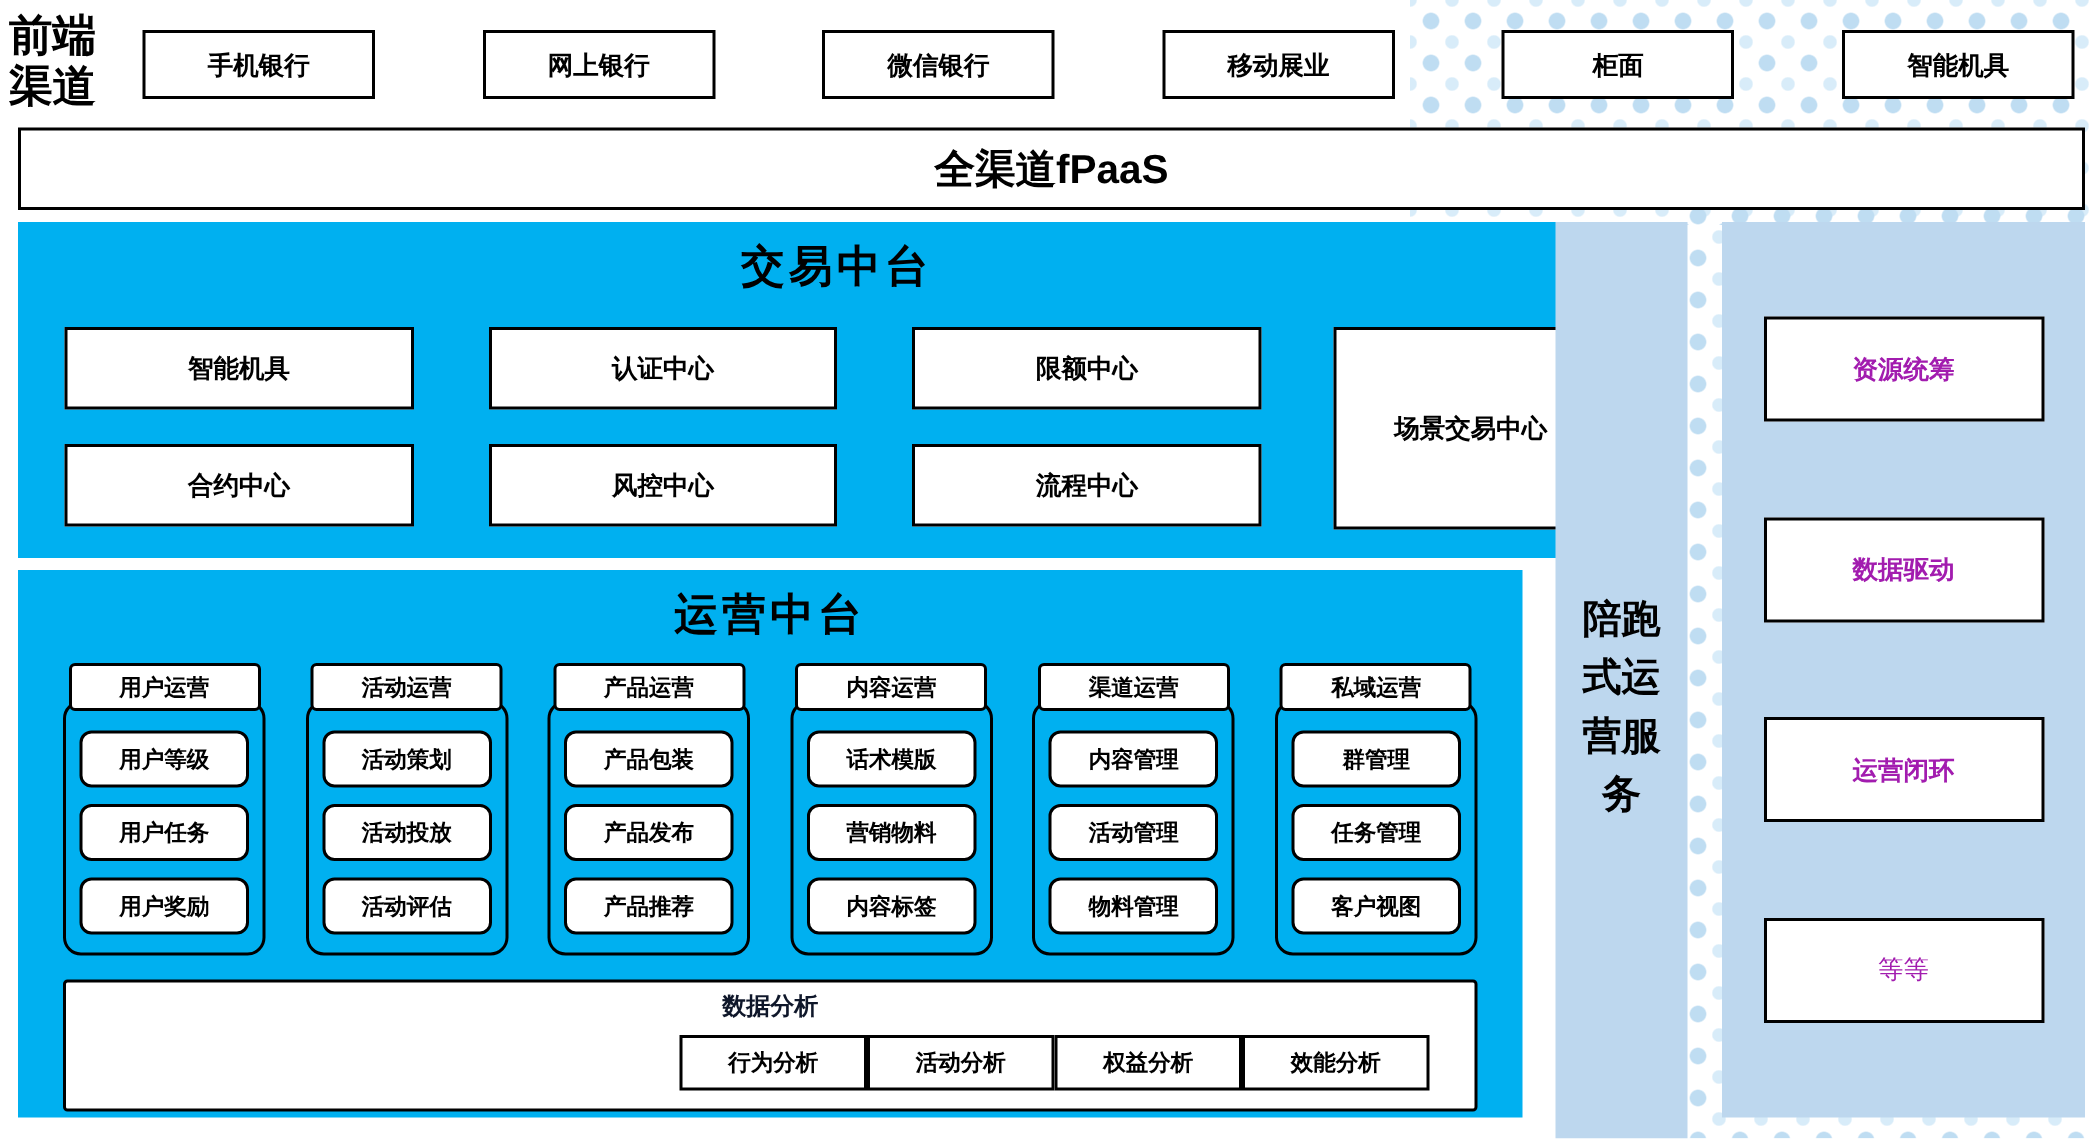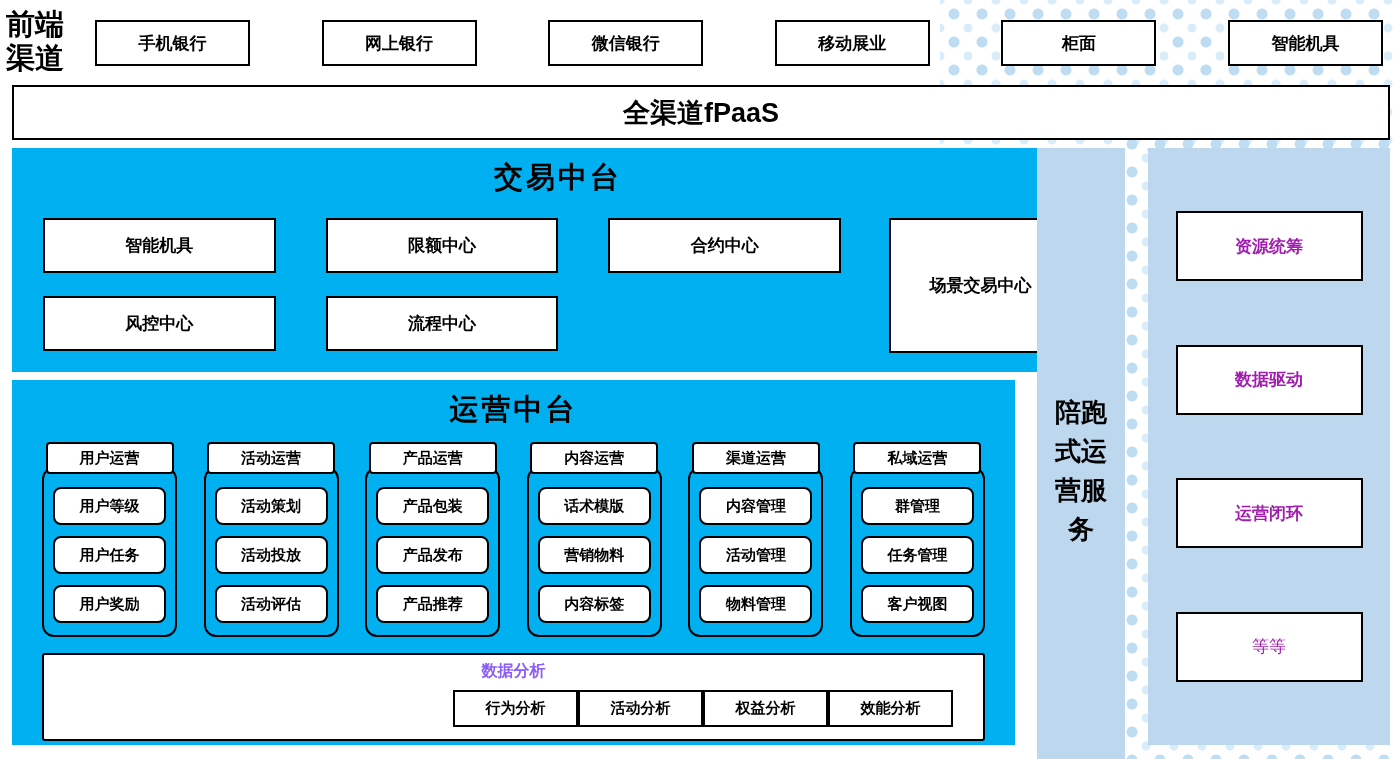--- a/index.html
+++ b/index.html
@@ -104,21 +104,21 @@
     border-radius: 8px;
     display: flex; align-items: center; justify-content: center;
     font-size: 15px; font-weight: bold; color: #000;
   }
 
   .data-analysis {
     margin: 16px 30px 0; height: 88px;
     background: #fff; border: 2px solid #000; border-radius: 3px;
     padding-top: 6px;
   }
-  .da-title { text-align: center; font-size: 16px; font-weight: bold; color: #8b5cf6; }
+  .da-title { text-align: center; font-size: 16px; font-weight: bold; color: #0f172a; }
   .da-items {
     display: flex; justify-content: flex-end;
     margin-top: 8px; padding: 0 30px; margin-left: 14px;
   }
   .da-item {
     width: 125px; height: 37px; background: #fff; border: 2px solid #000;
     display: flex; align-items: center; justify-content: center;
     font-size: 15px; font-weight: bold; color: #000;
   }
 
@@ -167,20 +167,21 @@
     <div class="channel-box">智能机具</div>
   </div>
 
   <div id="fpaas" class="layer">全渠道fPaaS</div>
 
   <section id="transaction" class="layer platform">
     <div class="section-title">交易中台</div>
     <div class="tx-body">
       <div class="tx-grid">
         <div class="tx-box">智能机具</div>
+        <div class="tx-box">认证中心</div>
         <div class="tx-box">限额中心</div>
         <div class="tx-box">合约中心</div>
         <div class="tx-box">风控中心</div>
         <div class="tx-box">流程中心</div>
       </div>
       <div class="tx-scene">场景交易中心</div>
     </div>
   </section>
 
   <section id="operations" class="layer platform">

